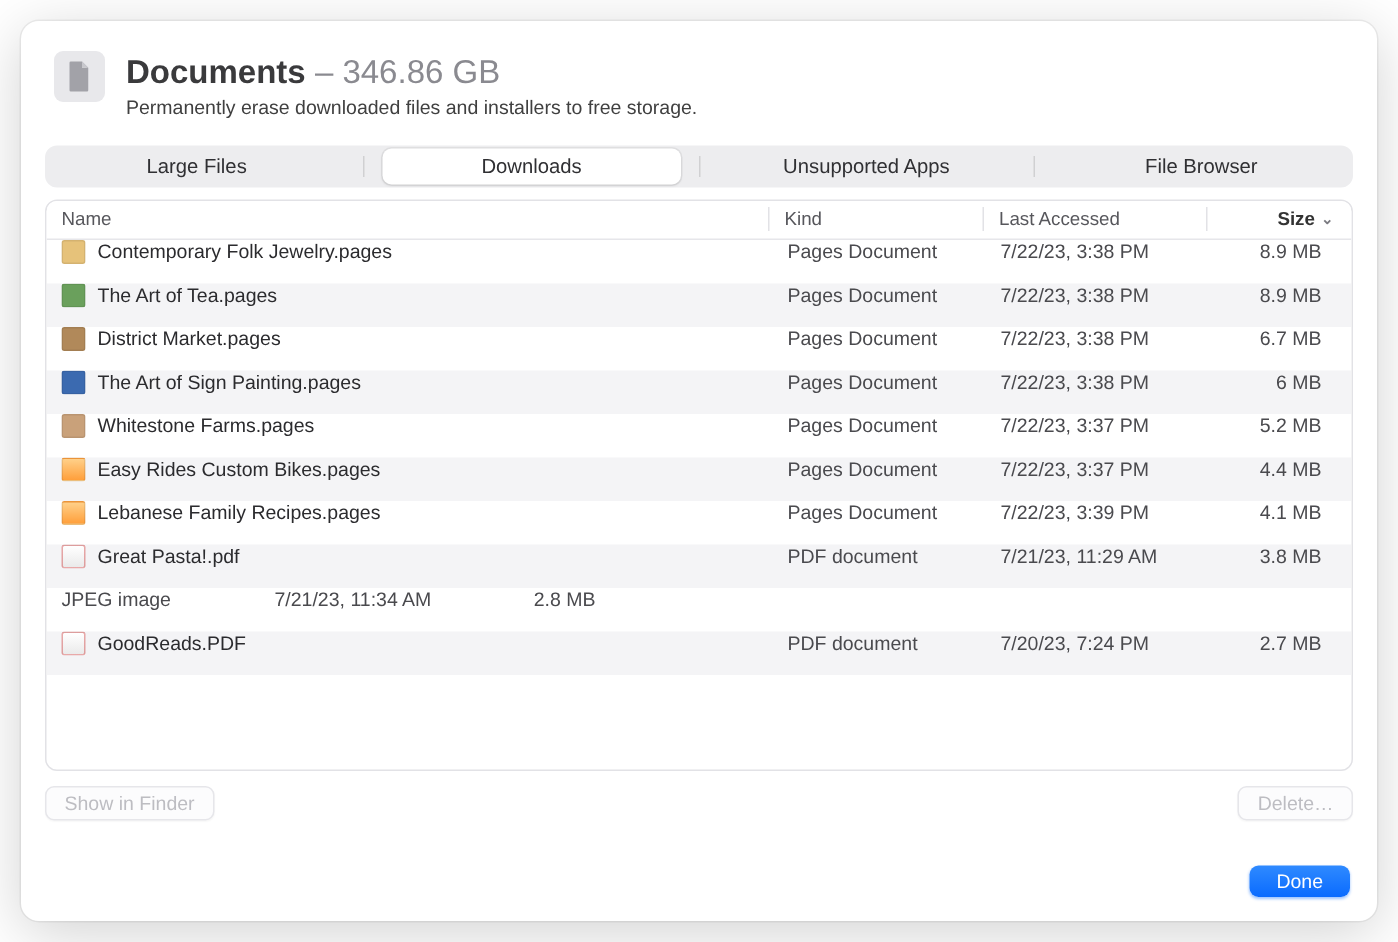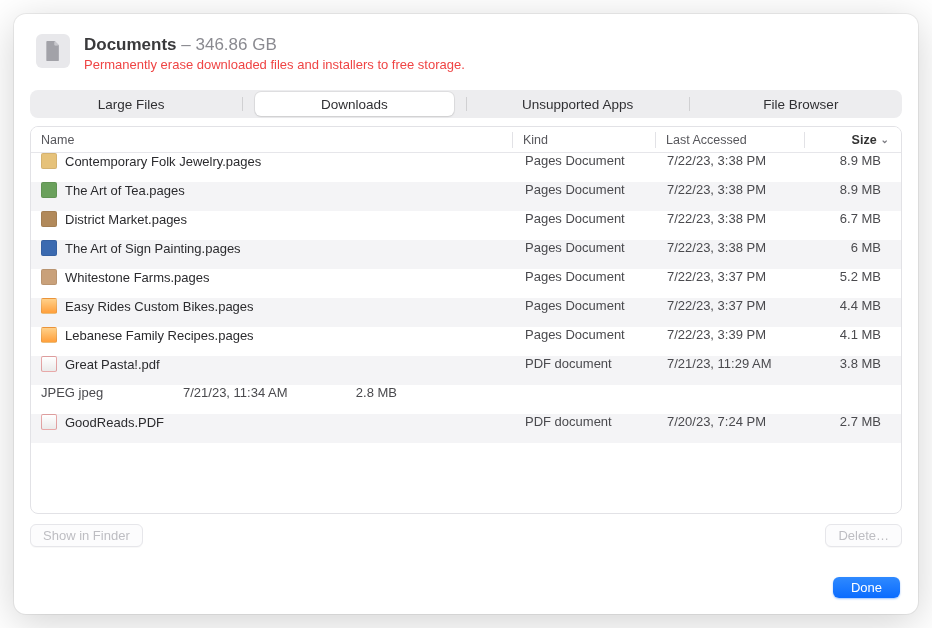--- a/index.html
+++ b/index.html
@@ -23,24 +23,24 @@
   }
   .doc-icon {
     width: 34px; height: 34px;
     border-radius: 6px;
     background: #e8e8eb;
     display: flex;
     align-items: center; justify-content: center;
     flex-shrink: 0;
   }
   .doc-icon svg { width: 20px; height: 22px; fill: #a2a2a8; }
-  .header-text .title-row { font-size: 17px; line-height: 1.25; }
+  .header-text .title-row { font-size: 22px; line-height: 1.25; }
   .header-text .title-main { font-weight: 600; color: #3a3a3c; }
   .header-text .title-size { color: #8a8a90; font-weight: 400; }
-  .header-text .subtitle { font-size: 13px; color: #ef4444; margin-top: 2px; }
+  .header-text .subtitle { font-size: 13px; color: #404040; margin-top: 2px; }
 
   .seg-wrap { padding: 0 16px 8px 16px; }
   .segmented {
     display: flex;
     background: #ededef;
     border-radius: 8px;
     padding: 2px;
     gap: 12px;
     height: 28px;
     position: relative;
@@ -283,21 +283,21 @@
         <div class="row">
           <div class="cell name">
             <span class="file-icon pdf"></span>
             <span>Great Pasta!.pdf</span>
           </div>
           <div class="cell kind">PDF document</div>
           <div class="cell last">7/21/23, 11:29 AM</div>
           <div class="cell size">3.8 MB</div>
         </div>
         <div class="row">
-          <div class="cell kind">JPEG jpeg</div>
+          <div class="cell kind">JPEG image</div>
           <div class="cell last">7/21/23, 11:34 AM</div>
           <div class="cell size">2.8 MB</div>
         </div>
         <div class="row">
           <div class="cell name">
             <span class="file-icon pdf"></span>
             <span>GoodReads.PDF</span>
           </div>
           <div class="cell kind">PDF document</div>
           <div class="cell last">7/20/23, 7:24 PM</div>

